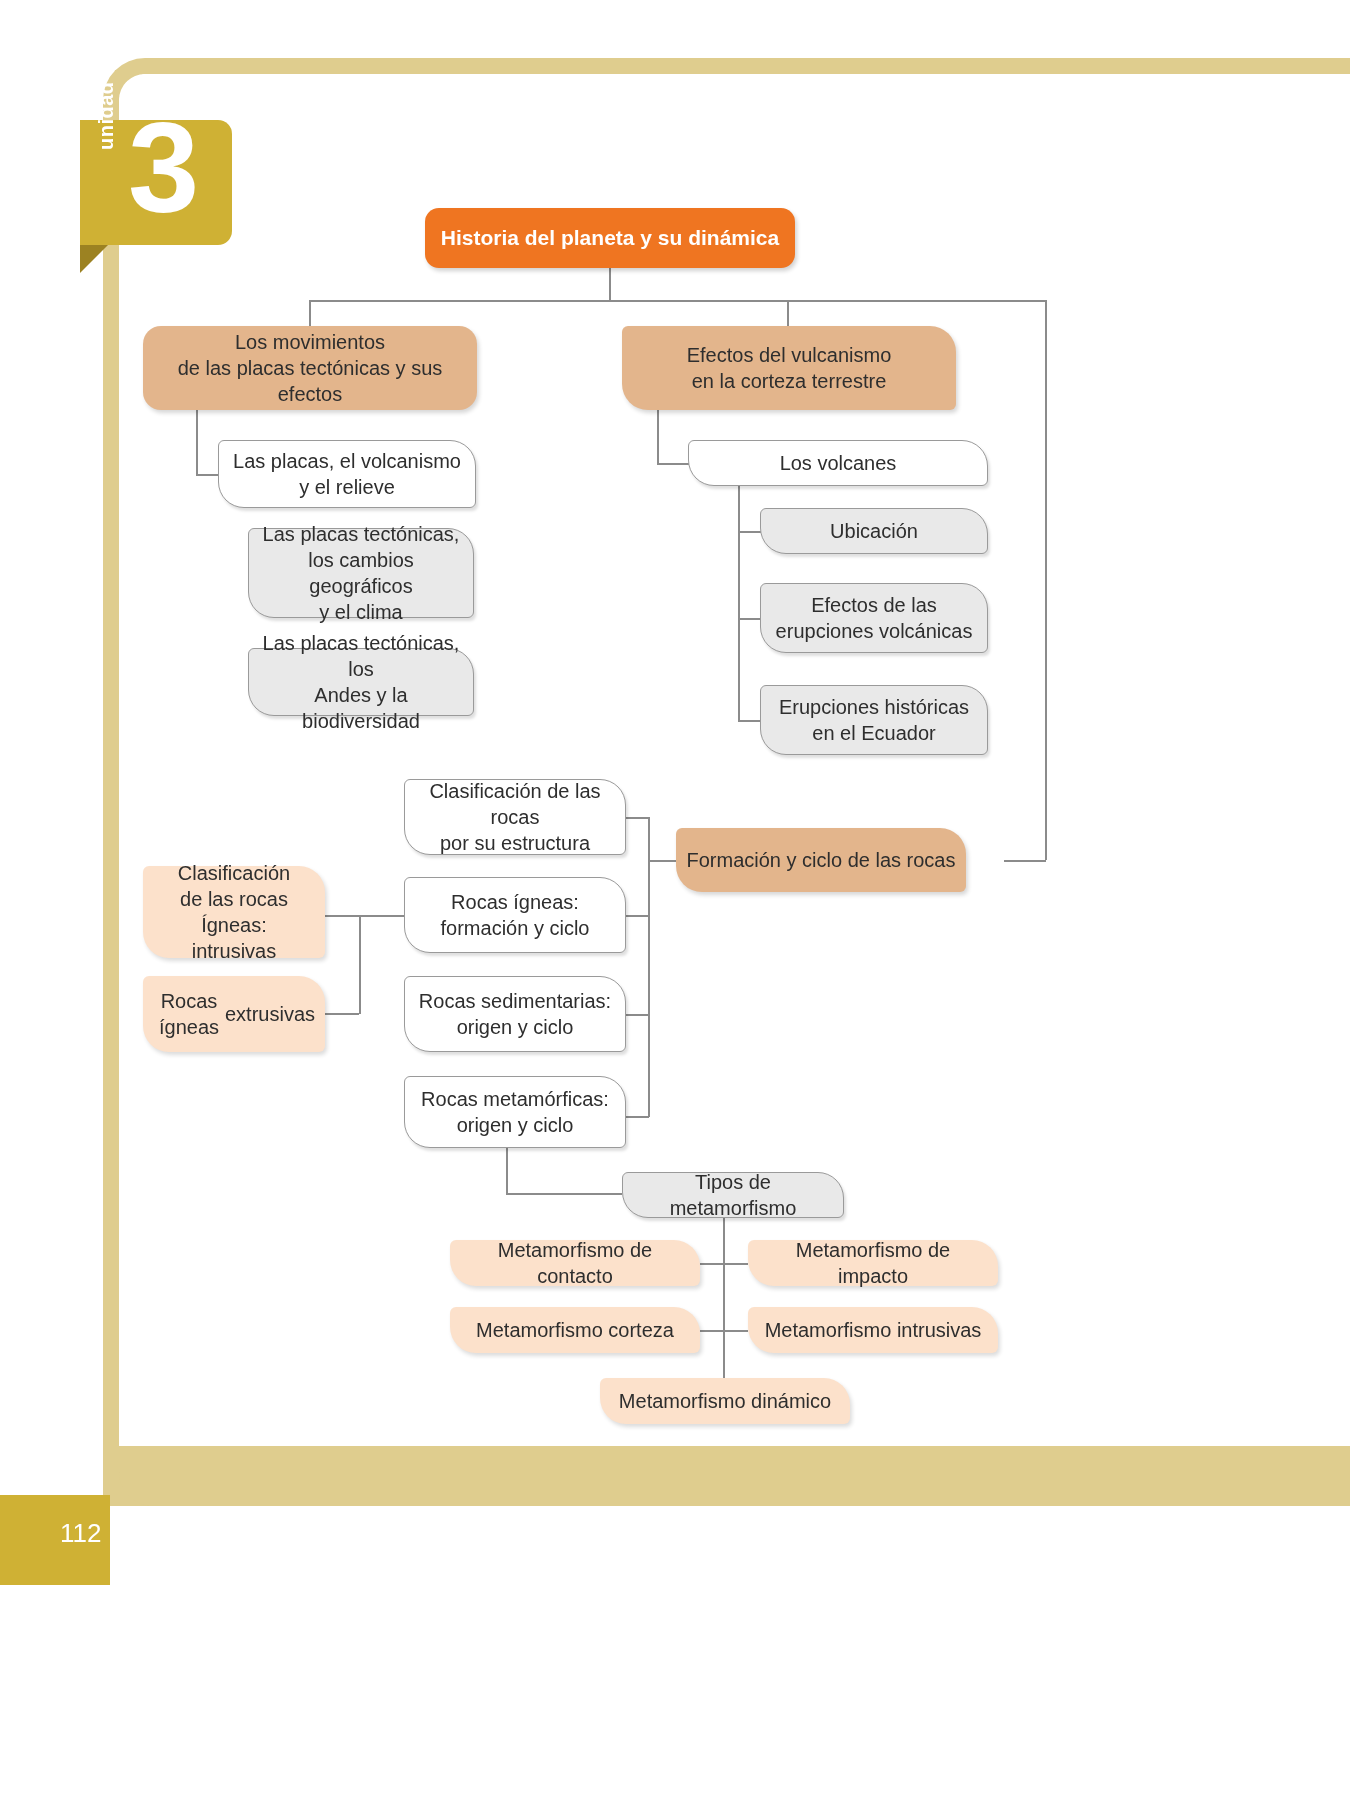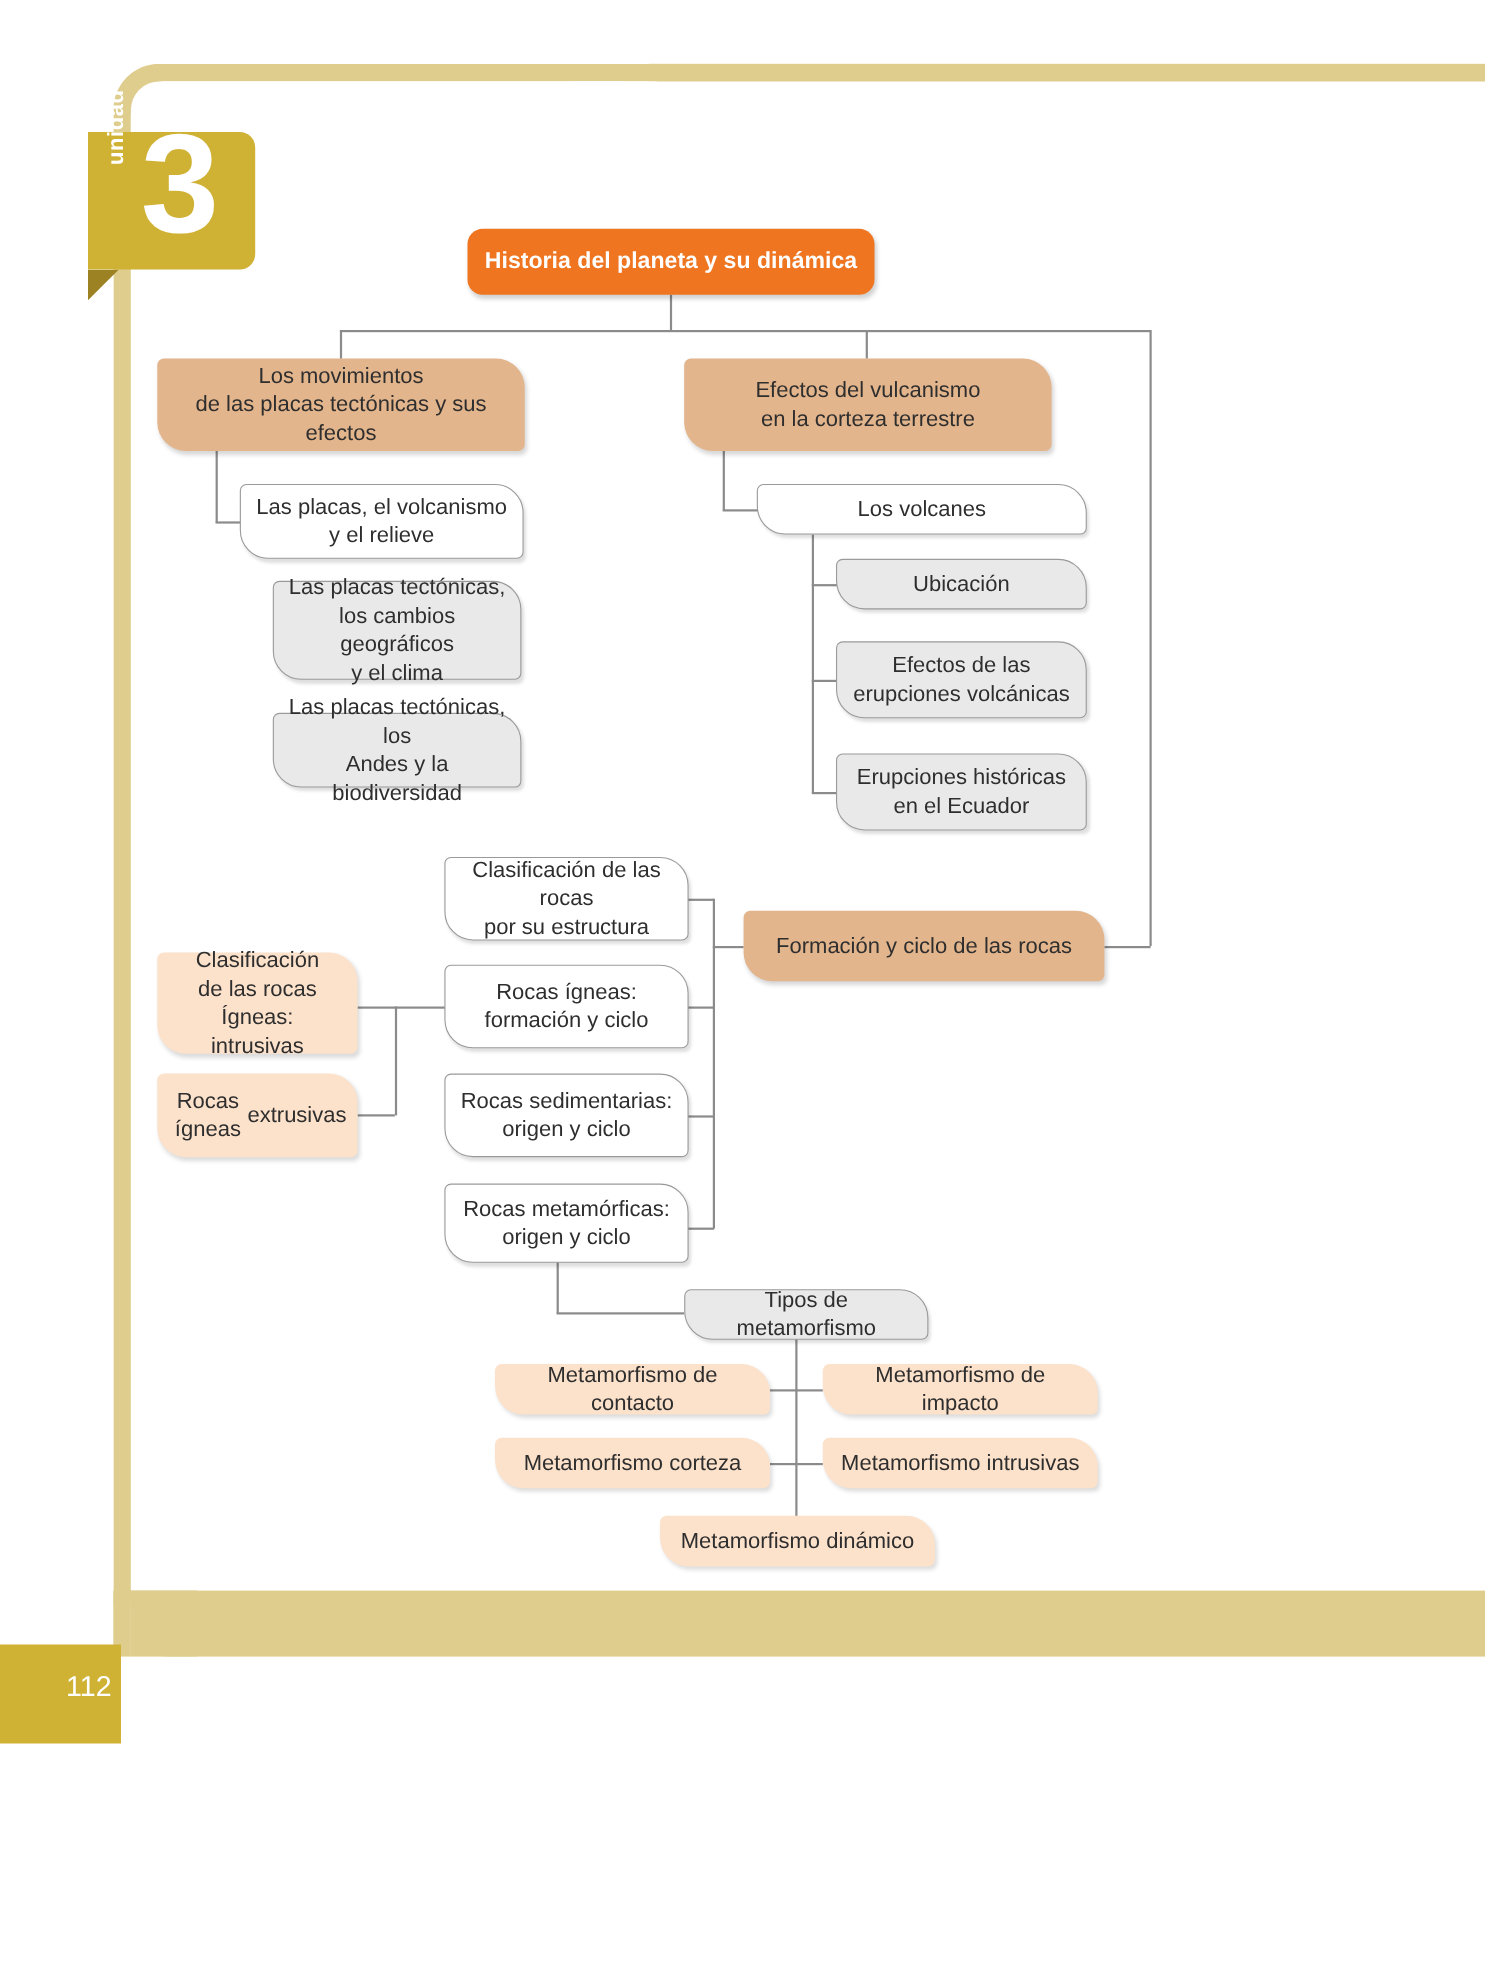--- a/index.html
+++ b/index.html
@@ -190,21 +190,21 @@
 
   <div class="ln lnv" style="left:506px;top:1146px;height:48px;"></div>
   <div class="ln lnh" style="left:506px;top:1193px;width:116px;"></div>
 
   <div class="ln lnv" style="left:723px;top:1217px;height:166px;"></div>
   <div class="ln lnh" style="left:700px;top:1263px;width:48px;"></div>
   <div class="ln lnh" style="left:700px;top:1330px;width:48px;"></div>
 
   <div class="node orange r-a" style="left:425px;top:208px;width:370px;height:60px;">Historia del planeta y su dinámica</div>
 
-  <div class="node tan r-a" style="left:143px;top:326px;width:334px;height:84px;flex-direction:column;">
+  <div class="node tan r-a" style="left:143px;top:326px;width:334px;height:84px;flex-direction:column;border-radius:18px;">
     <span>Los movimientos</span>
     <span>de las placas tectónicas y sus efectos</span>
   </div>
 
   <div class="node tan r-a" style="left:622px;top:326px;width:334px;height:84px;flex-direction:column;">
     <span>Efectos del vulcanismo</span>
     <span>en la corteza terrestre</span>
   </div>
 
   <div class="node white r-a" style="left:218px;top:440px;width:258px;height:68px;flex-direction:column;">
@@ -230,21 +230,21 @@
   <div class="node grey r-a" style="left:760px;top:583px;width:228px;height:70px;flex-direction:column;">
     <span>Efectos de las</span>
     <span>erupciones volcánicas</span>
   </div>
 
   <div class="node grey r-a" style="left:760px;top:685px;width:228px;height:70px;flex-direction:column;">
     <span>Erupciones históricas</span>
     <span>en el Ecuador</span>
   </div>
 
-  <div class="node tan r-a" style="left:676px;top:828px;width:328px;height:64px;">Formación y ciclo de las rocas</div>
+  <div class="node tan r-a" style="left:676px;top:828px;width:290px;height:64px;">Formación y ciclo de las rocas</div>
 
   <div class="node white r-a" style="left:404px;top:779px;width:222px;height:76px;flex-direction:column;">
     <span>Clasificación de las rocas</span>
     <span>por su estructura</span>
   </div>
 
   <div class="node white r-a" style="left:404px;top:877px;width:222px;height:76px;flex-direction:column;">
     <span>Rocas ígneas:</span>
     <span>formación y ciclo</span>
   </div>

